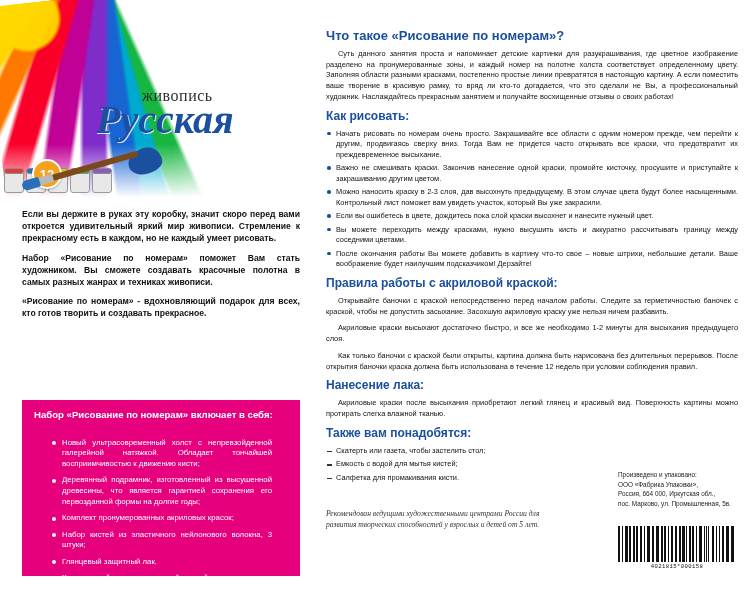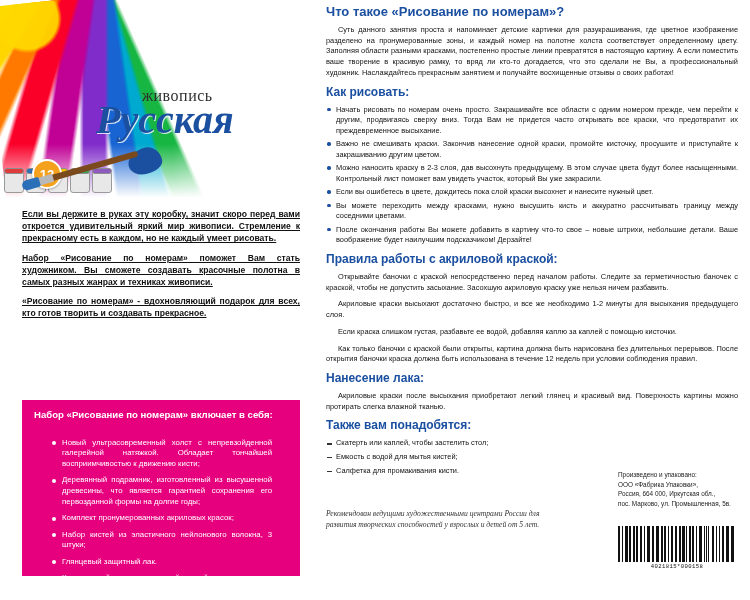--- a/index.html
+++ b/index.html
@@ -84,21 +84,21 @@
     position:absolute; left:20px; bottom:30px; width:120px; height:10px;
     transform: rotate(-16deg);
   }
   .brush .handle { position:absolute; left:28px; top:2px; width:92px; height:6px; background:#7a4a1c; border-radius:3px; }
   .brush .ferrule { position:absolute; left:16px; top:1px; width:16px; height:8px; background:#b9b9b9; }
   .brush .tip { position:absolute; left:0px; top:0px; width:18px; height:10px; background:#2b6fb8; border-radius:6px 2px 2px 6px; }
 
   
   .left-text {
     position:absolute; left:22px; top:208px; width:278px;
-    font-size:8.6px; line-height:1.42; color:#111; text-align:justify;text-decoration:underline;
+    font-size:8.6px; line-height:1.42; color:#111; text-align:justify;
   }
   .left-text p { margin: 0 0 7px 0; }
   .left-text p.bold { font-weight: bold; }
 
   
   .magenta {
     position:absolute; left:22px; top:400px; width:278px; height:176px;
     background:#e6007e; color:#fff; padding:9px 12px 8px 12px;
   }
   .magenta h3 {
@@ -108,21 +108,21 @@
   .magenta li {
     position:relative; padding-left:12px; margin-bottom:6px;
     font-size:7.8px; line-height:1.35; text-align:justify;
   }
   .magenta li::before {
     content:""; position:absolute; left:2px; top:3.5px;
     width:4px; height:4px; background:#fff; border-radius:50%;
   }
 
   
-  .right-col { position:absolute; left:326px; top:4px; width:412px; }
+  .right-col { position:absolute; left:326px; top:28px; width:412px; }
   h2.sec {
     margin:0 0 6px 0; color:#1b4fa0; font-size:13px; font-weight:bold;
     font-family:"Liberation Sans", sans-serif;
   }
   h2.sec.small { font-size:12px; }
   .body-p {
     margin:0 0 6px 0; font-size:7.4px; line-height:1.45; color:#111; text-align:justify;
     text-indent: 12px;
   }
   ul.bul { margin:0 0 6px 0; padding:0; list-style:none; }
@@ -224,29 +224,28 @@
       <li>Важно не смешивать краски. Закончив нанесение одной краски, промойте кисточку, просушите и приступайте к закрашиванию другим цветом.</li>
       <li>Можно наносить краску в 2-3 слоя, дав высохнуть предыдущему. В этом случае цвета будут более насыщенными. Контрольный лист поможет вам увидеть участок, который Вы уже закрасили.</li>
       <li>Если вы ошибетесь в цвете, дождитесь пока слой краски высохнет и нанесите нужный цвет.</li>
       <li>Вы можете переходить между красками, нужно высушить кисть и аккуратно рассчитывать границу между соседними цветами.</li>
       <li>После окончания работы Вы можете добавить в картину что-то свое – новые штрихи, небольшие детали. Ваше воображение будет наилучшим подсказчиком! Дерзайте!</li>
     </ul>
 
     <h2 class="sec small">Правила работы с акриловой краской:</h2>
     <p class="body-p">Открывайте баночки с краской непосредственно перед началом работы. Следите за герметичностью баночек с краской, чтобы не допустить засыхание. Засохшую акриловую краску уже нельзя ничем разбавить.</p>
     <p class="body-p">Акриловые краски высыхают достаточно быстро, и все же необходимо 1-2 минуты для высыхания предыдущего слоя.</p>
-    <p class="body-p">Если краска слишком густая, разбавьте ее водой, добавляя каплю за каплей с помощью кисточки.</p>
     <p class="body-p">Как только баночки с краской были открыты, картина должна быть нарисована без длительных перерывов. После открытия баночки краска должна быть использована в течение 12 недель при условии соблюдения правил.</p>
 
     <h2 class="sec small">Нанесение лака:</h2>
     <p class="body-p">Акриловые краски после высыхания приобретают легкий глянец и красивый вид. Поверхность картины можно протирать слегка влажной тканью.</p>
 
     <h2 class="sec small">Также вам понадобятся:</h2>
     <ul class="bul dash">
-      <li>Скатерть или каплей, чтобы застелить стол;</li>
+      <li>Скатерть или газета, чтобы застелить стол;</li>
       <li>Емкость с водой для мытья кистей;</li>
       <li>Салфетка для промакивания кисти.</li>
     </ul>
   </div>
 
   <div class="recommend">Рекомендован ведущими художественными центрами России для развития творческих способностей у взрослых и детей от 5 лет.</div>
 
   <div class="producer" style="white-space:pre-line;">Произведено и упаковано:
 ООО «Фабрика Упаковки»,
 Россия, 664 000, Иркутская обл.,

